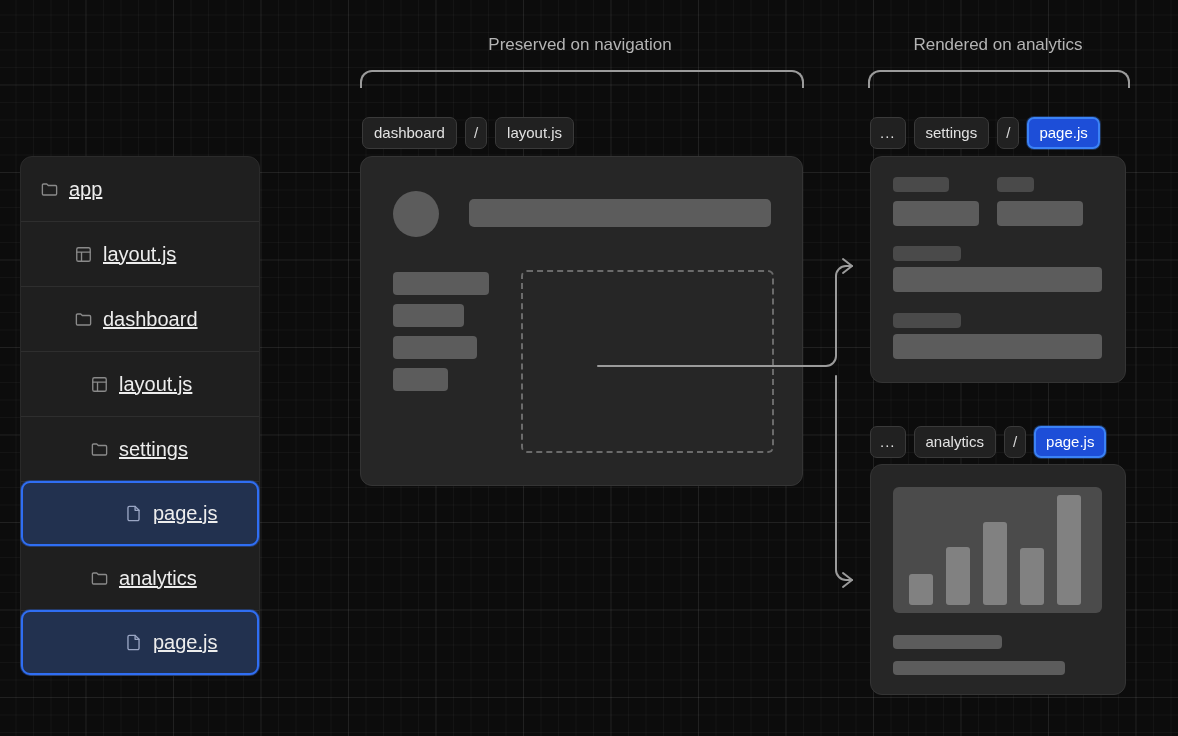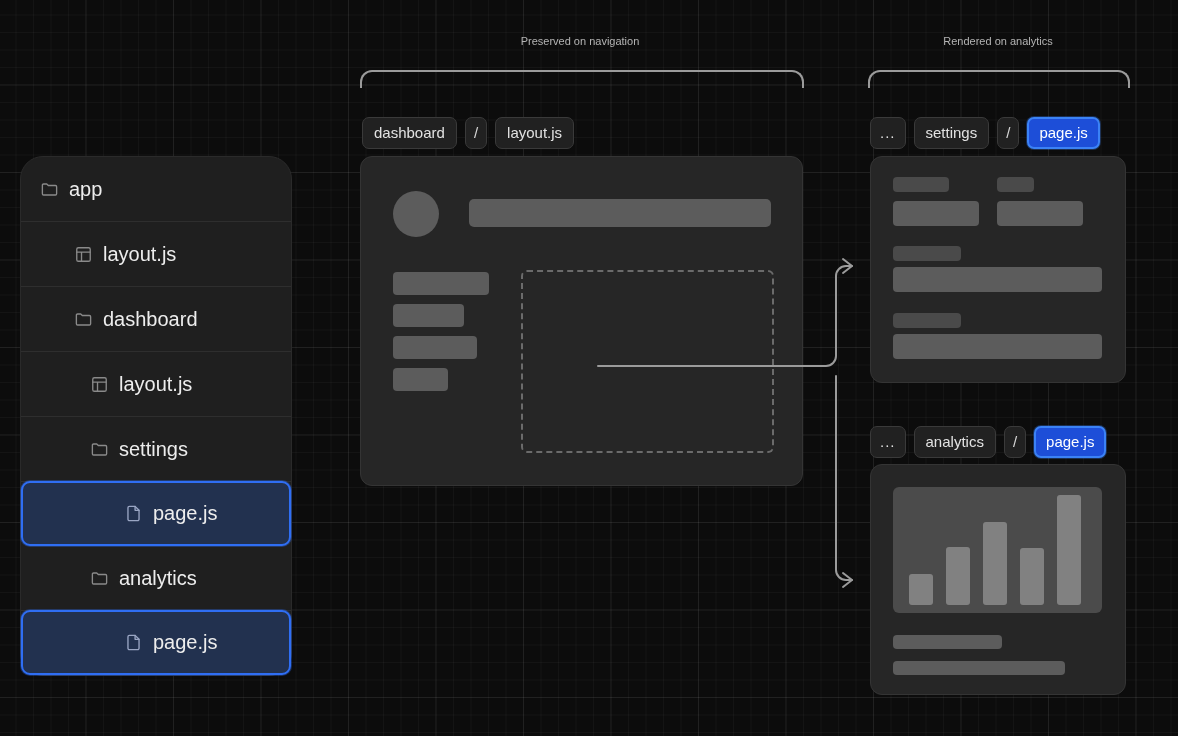--- a/index.html
+++ b/index.html
@@ -24,25 +24,26 @@
     font-family: "Liberation Sans", sans-serif;
     color: #ededed;
     -webkit-font-smoothing: antialiased;
   }
 
   
   .tree {
     position: absolute;
     left: 20px;
     top: 156px;
-    width: 272px;
+    width: 240px;
     background: #1f1f1f;
-    border-radius: 23px;
+    border-radius: 12px;
     border: 1px solid #2a2a2a;
     box-sizing: border-box;
+    text-decoration: underline;
   }
   .tree-row {
     position: relative;
     height: 65px;
     display: flex;
     align-items: center;
     box-sizing: border-box;
     border-bottom: 1px solid #2e2e2e;
     font-size: 20px;
     color: #ededed;
@@ -70,21 +71,21 @@
     box-shadow: 0 0 0 1px rgba(47,110,244,0.35);
     z-index: 2;
     height: 65px;
     margin-top: -1px;
   }
   .tree-row.selected + .tree-row { border-top: none; }
 
   
   .section-title {
     position: absolute;
-    font-size: 11px;
+    font-size: 17px;
     color: #b4b4b4;
     text-align: center;
     white-space: nowrap;
   }
   .bracket {
     position: absolute;
     height: 18px;
     border: 2px solid #9b9b9b;
     border-bottom: none;
     border-top-left-radius: 12px;

